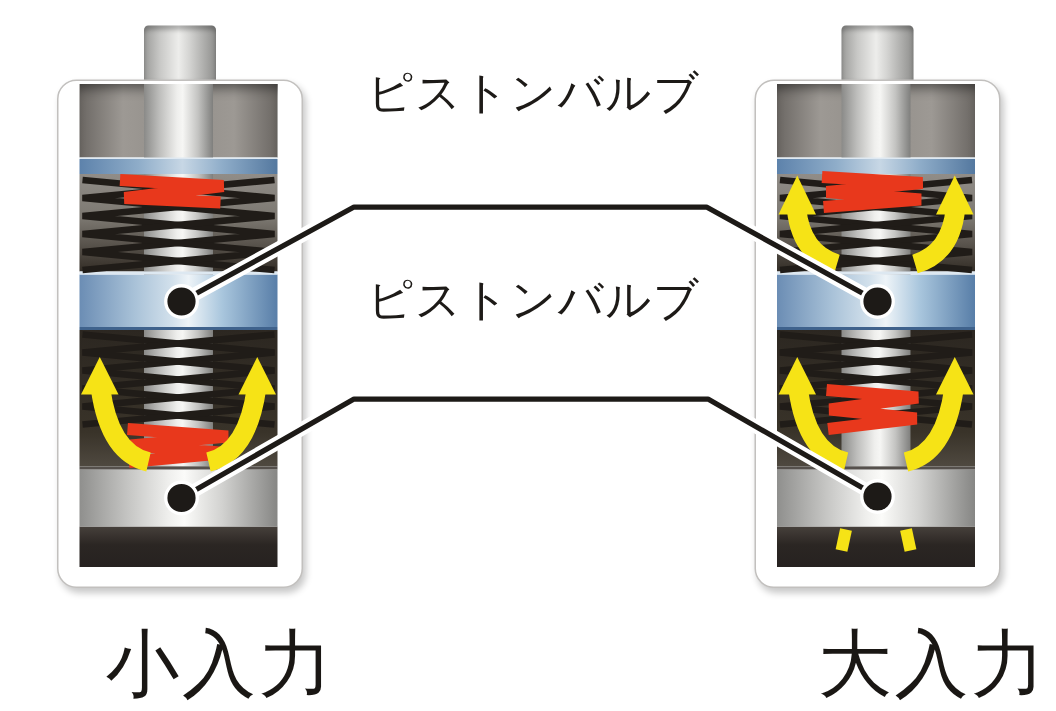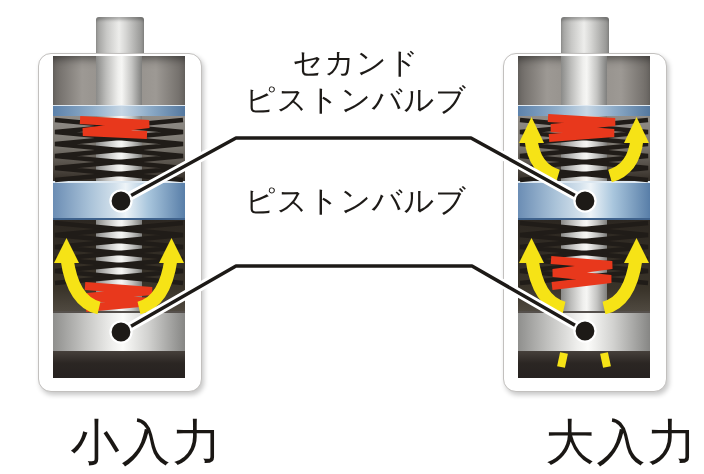--- a/index.html
+++ b/index.html
@@ -163,21 +163,20 @@
           <g stroke="#f6e316" stroke-width="8" fill="none">
             <line x1="43" y1="311" x2="46" y2="297"></line>
             <line x1="89" y1="311" x2="86" y2="297"></line>
           </g>
         </svg>
       </div>
     </div>
   </div>
 
   <div class="callout callout-second">
-    <div>セカンド</div>
     <div>ピストンバルブ</div>
   </div>
   <div class="callout callout-main">
     <div>ピストンバルブ</div>
   </div>
 
   <svg id="leads" width="704" height="474" viewBox="0 0 704 474">
 
     <g fill="none" stroke="#ffffff" stroke-width="9" stroke-linejoin="round" stroke-linecap="round">
       <polyline points="121,201 236,138 471,138 585,201"></polyline>

